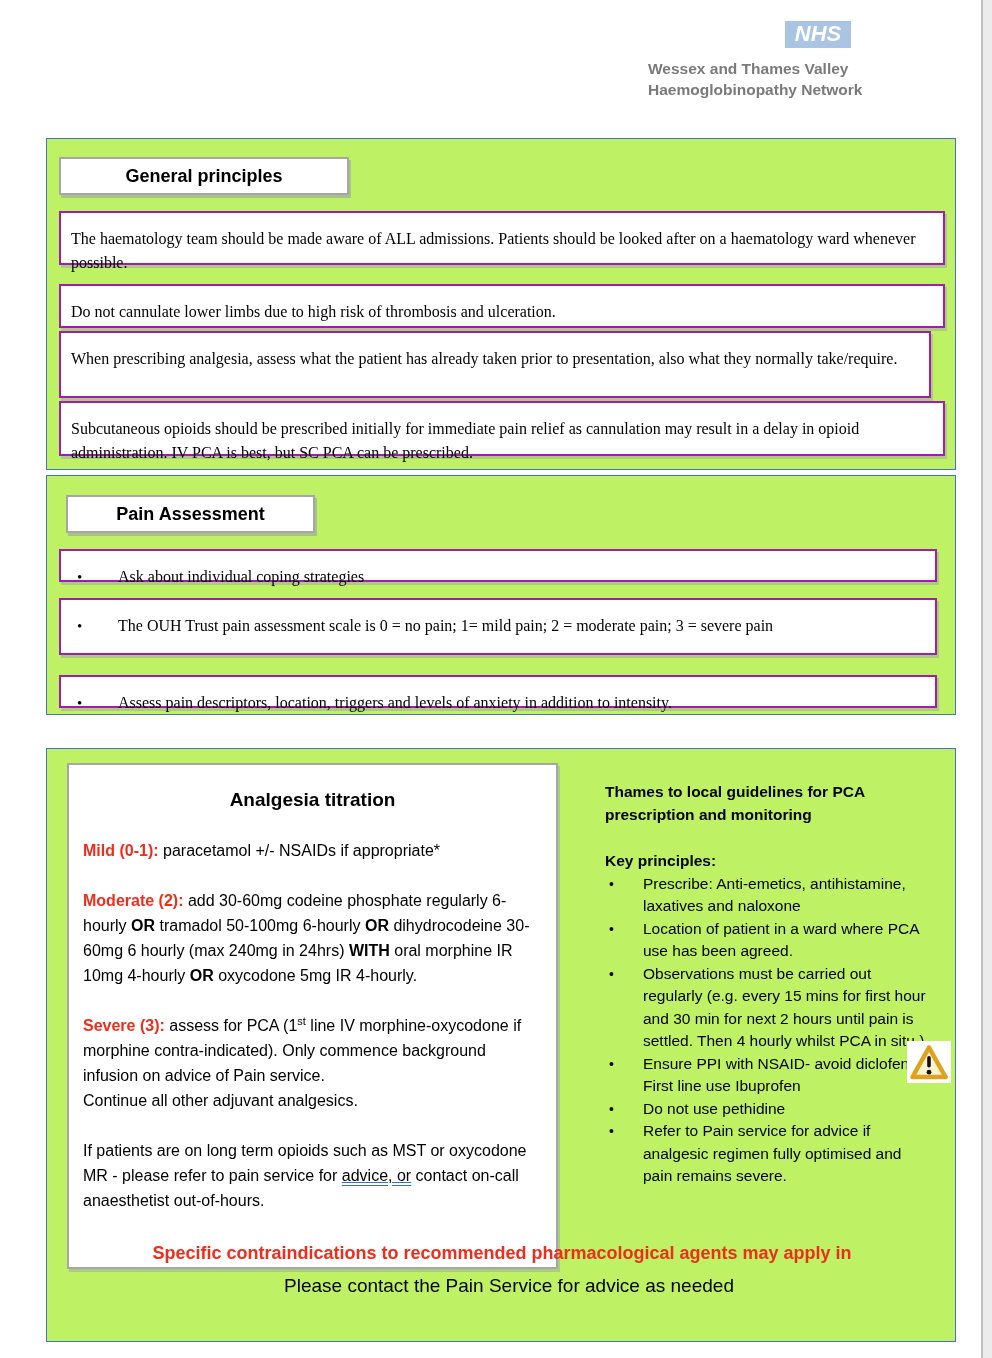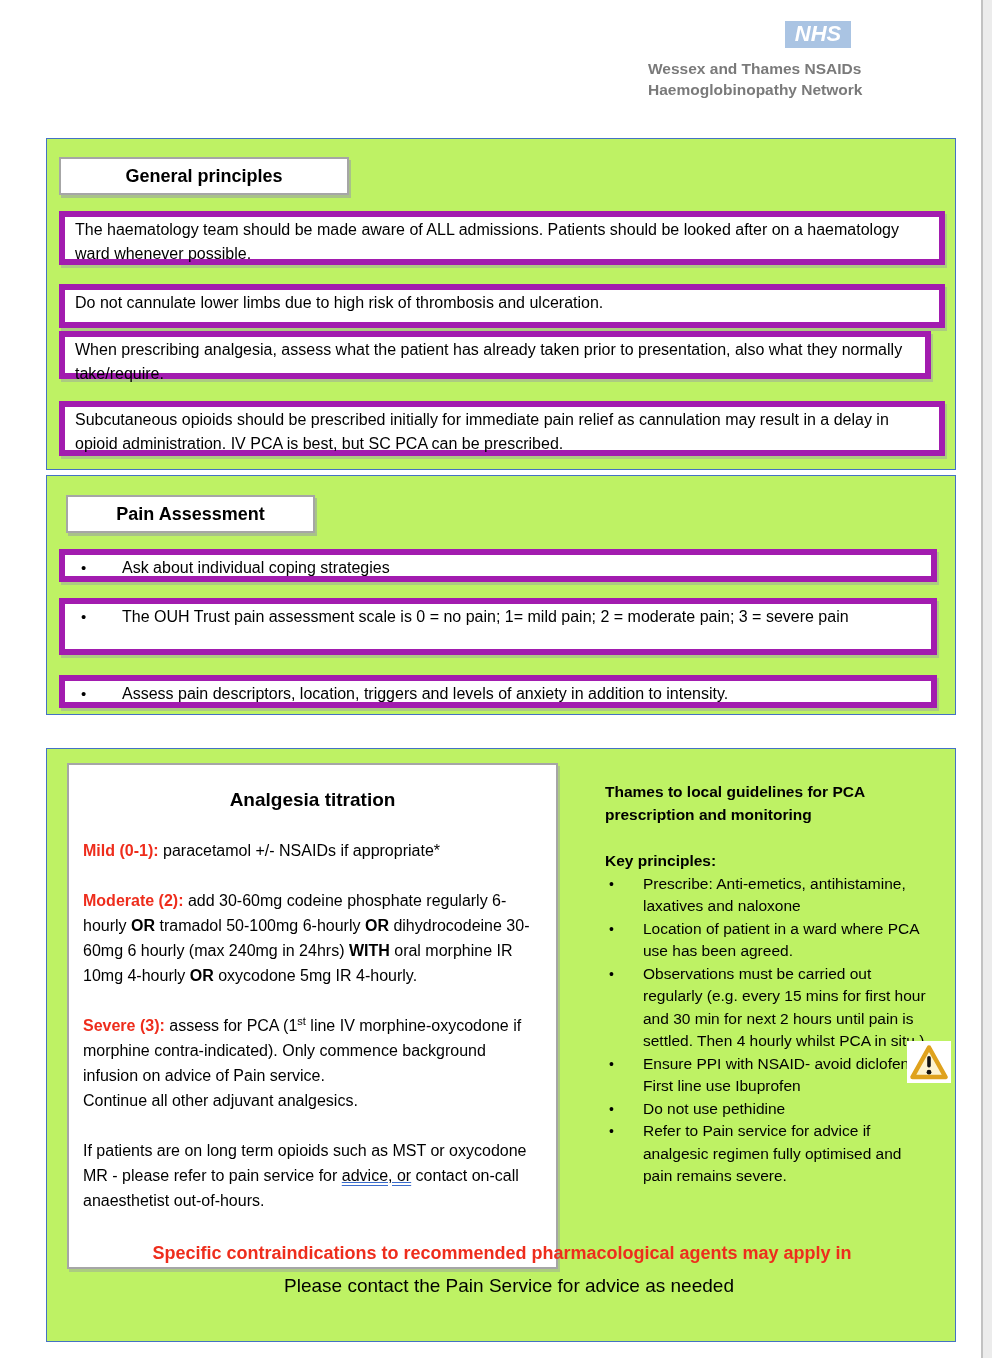--- a/index.html
+++ b/index.html
@@ -15,22 +15,22 @@
   .org-name{position:absolute;left:648px;top:58px;font-weight:bold;font-size:15.5px;line-height:21px;color:#7a7a7a;}
 
   
   .panel{position:absolute;background:#bef264;border:1.5px solid #4472c4;box-sizing:border-box;}
   .panel-general{left:46px;top:138px;width:910px;height:332px;}
   .panel-pain{left:46px;top:475px;width:910px;height:240px;}
   .panel-titration{left:46px;top:748px;width:910px;height:594px;}
 
   .title-box{position:absolute;background:#ffffff;border:2px solid #a6a6a6;box-sizing:border-box;
     box-shadow:2px 3px 0 rgba(150,155,165,.55);text-align:center;font-weight:bold;font-size:18px;}
-  .info-box{position:absolute;background:#ffffff;border:6px solid #a21caf;box-sizing:border-box;
-    box-shadow:2px 3px 0 rgba(150,155,165,.45);font-size:16px;line-height:23.5px;padding:1px 10px;}
+  .info-box{position:absolute;background:#ffffff;border:2px solid #a21caf;box-sizing:border-box;
+    box-shadow:2px 3px 0 rgba(150,155,165,.45);font-size:16px;line-height:23.5px;padding:14px 10px;font-family:Liberation Serif, serif;}
   .bullet-box{display:flex;align-items:flex-start;}
   .bullet-box .dot{width:14px;flex:0 0 14px;margin-left:6px;font-size:15px;line-height:24px;}
   .bullet-box .btxt{margin-left:27px;line-height:24px;max-width:792px;}
 
   
   .titration-box{position:absolute;left:20px;top:14px;width:491px;height:506px;background:#ffffff;
     border:2px solid #a6a6a6;box-sizing:border-box;box-shadow:2px 3px 0 rgba(150,155,165,.45);
     padding:24px 14px 0 14px;z-index:1;}
   .titration-title{text-align:center;font-weight:bold;font-size:19px;margin:0 0 27px 0;}
   .titration-box p{font-size:16px;line-height:25px;margin:0 0 25px 0;}
@@ -59,29 +59,29 @@
 </style>
 </head>
 <body>
 
 <div class="page">
 
   <div class="page-edge"></div>
 
   <div class="nhs-logo">NHS</div>
   <div class="org-name">
-    <div>Wessex and Thames NSAIDs</div>
+    <div>Wessex and Thames Valley</div>
     <div>Haemoglobinopathy Network</div>
   </div>
 
   <div class="panel panel-general">
     <div class="title-box" style="left:12px;top:18px;width:290px;height:38px;line-height:34px;">General principles</div>
     <div class="info-box" style="left:12px;top:72px;width:886px;height:54px;">The haematology team should be made aware of ALL admissions.  Patients should be looked after on a haematology ward whenever possible.</div>
     <div class="info-box" style="left:12px;top:145px;width:886px;height:44px;">Do not cannulate lower limbs due to high risk of thrombosis and ulceration.</div>
-    <div class="info-box" style="left:12px;top:192px;width:872px;height:48px;">When prescribing analgesia, assess what the patient has already taken prior to presentation, also what they normally take/require.</div>
+    <div class="info-box" style="left:12px;top:192px;width:872px;height:67px;">When prescribing analgesia, assess what the patient has already taken prior to presentation, also what they normally take/require.</div>
     <div class="info-box" style="left:12px;top:262px;width:886px;height:55px;">Subcutaneous opioids should be prescribed initially for immediate pain relief as cannulation may result in a delay in opioid administration.  IV PCA is best, but SC PCA can be prescribed.</div>
   </div>
 
   <div class="panel panel-pain">
     <div class="title-box" style="left:19px;top:19px;width:249px;height:38px;line-height:34px;">Pain Assessment</div>
     <div class="info-box bullet-box" style="left:12px;top:73px;width:878px;height:33px;">
       <span class="dot">•</span>
       <span class="btxt">Ask about individual coping strategies</span>
     </div>
     <div class="info-box bullet-box" style="left:12px;top:122px;width:878px;height:57px;">

